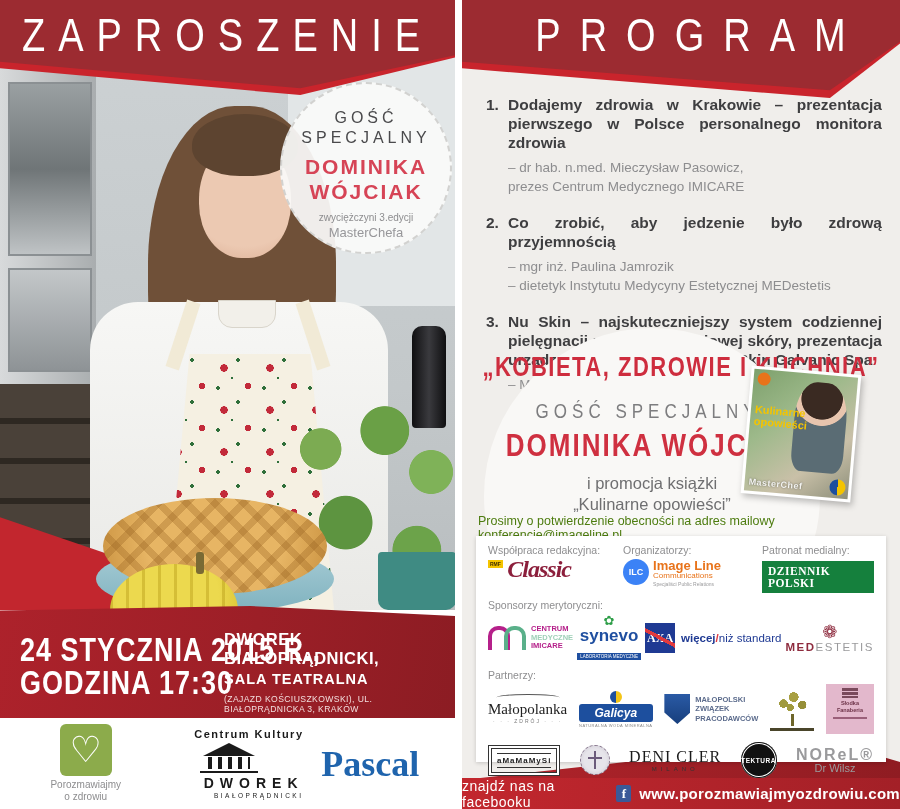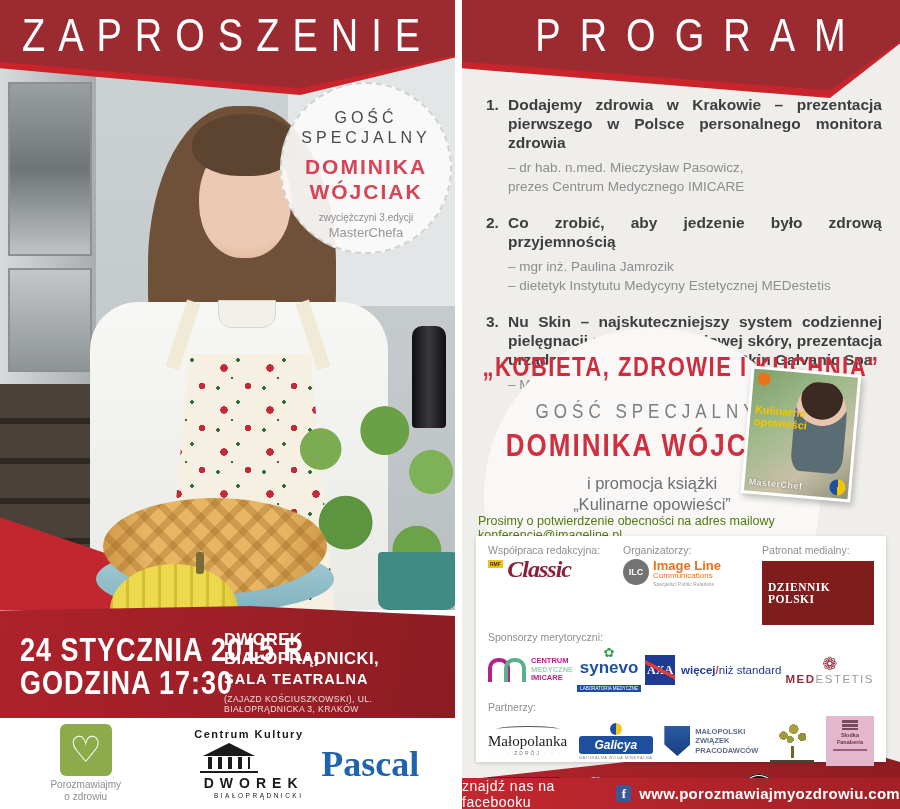--- a/index.html
+++ b/index.html
@@ -155,27 +155,27 @@
   .card{position:absolute;left:14px;top:536px;width:410px;height:226px;background:#fff;
       box-shadow:0 1px 4px rgba(0,0,0,.18);padding:8px 12px;box-sizing:border-box;z-index:2;}
   .sechead{font-size:10.5px;color:#8e8e90;}
   .rowA{display:flex;}
   .rowA .colA{width:35%;} .rowA .colB{width:36%;} .rowA .colC{width:29%;}
   .rmfchip{display:inline-block;background:#f4c400;color:#402f00;font-size:5px;font-weight:700;
       padding:1px 2px;vertical-align:top;margin-top:4px;}
   .classic{font-family:"Liberation Serif",serif;font-style:italic;font-weight:700;font-size:24px;
       color:#8c1f3c;letter-spacing:-1px;}
   .il{display:flex;align-items:flex-start;margin-top:3px;}
-  .il .circ{width:26px;height:26px;border-radius:50%;background:#737373;color:#fff;font-weight:700;
+  .il .circ{width:26px;height:26px;border-radius:50%;background:#3b82f6;color:#fff;font-weight:700;
       font-size:9px;text-align:center;line-height:26px;flex:none;}
   .il .t1{color:#e8731a;font-weight:700;font-size:13px;line-height:1;}
   .il .t2{color:#e8731a;font-size:8px;line-height:1.1;}
   .il .t3{color:#9a9a9c;font-size:5px;line-height:1.2;}
-  .dziennik{display:inline-block;background:#7f1d1d;color:#fff;font-weight:700;font-size:11.5px;
-      letter-spacing:.5px;padding:20px 6px;margin-top:5px;font-family:"Liberation Serif",serif;}
+  .dziennik{display:inline-block;background:#15803d;color:#fff;font-weight:700;font-size:11.5px;
+      letter-spacing:.5px;padding:4px 6px;margin-top:5px;font-family:"Liberation Serif",serif;}
   .rowB,.rowC,.rowD{display:flex;align-items:center;justify-content:space-between;}
   .imicare{display:flex;align-items:center;}
   .imicare .fig{width:14px;height:20px;border:4px solid #b5208a;border-bottom:none;
       border-radius:10px 10px 0 0;display:inline-block;}
   .imicare .fig.g{border-color:#5ab08a;margin-left:-6px;}
   .imicare .tx{margin-left:5px;font-size:7.5px;font-weight:700;line-height:1.15;}
   .imicare .c1{color:#b5208a;} .imicare .c2{color:#9fd0b8;} .imicare .c3{color:#b5208a;}
   .synevo{text-align:center;}
   .synevo .fl{font-size:13px;color:#2e9e48;line-height:1;}
   .synevo .nm{color:#1f4fa0;font-weight:700;font-size:17px;line-height:1;}

